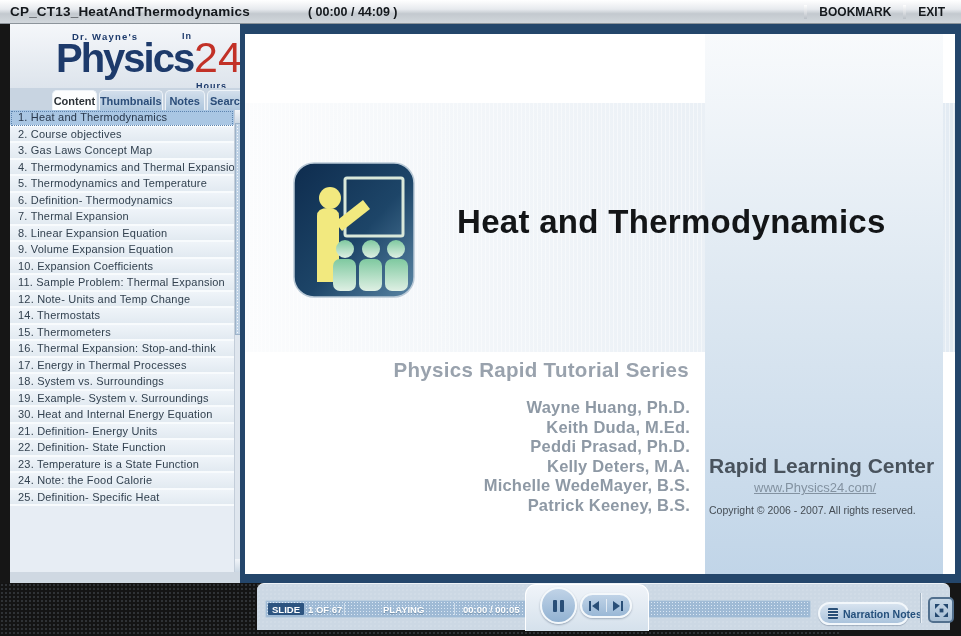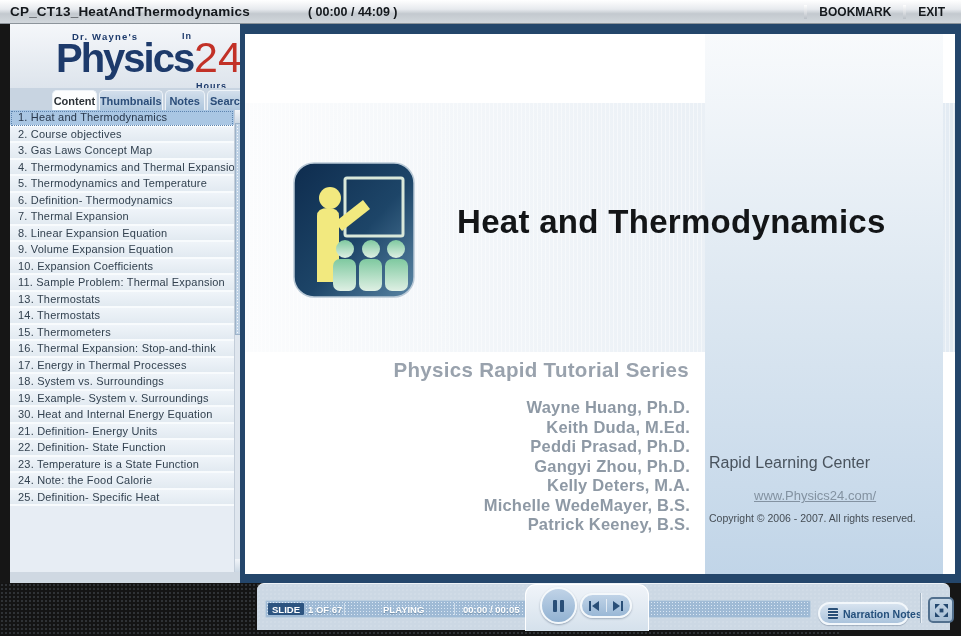--- a/index.html
+++ b/index.html
@@ -98,21 +98,21 @@
   }
   .series {
     position:absolute; left:0; top:324px; width:444px; text-align:right;
     font-size:20.5px; font-weight:bold; color:#99a2ad; letter-spacing:.3px;
   }
   .authors {
     position:absolute; left:130px; top:364px; width:315px; text-align:right;
     font-size:16.5px; font-weight:bold; color:#8e99a5; line-height:19.5px; letter-spacing:.2px;
   }
   .org { position:absolute; left:464px; top:420px; width:230px; }
-  .org-name { font-size:16px; font-weight:normal; color:#49535d; margin-bottom:14px; }
+  .org-name { font-size:21px; font-weight:bold; color:#49535d; margin-bottom:0; }
   .org-link { display:inline-block; font-size:13px; color:#8392a1; text-decoration:underline; margin-bottom:9px; cursor:pointer;margin-left:45px; }
   .org-copy { font-size:10.5px; color:#454d55; }
 
   
   .bottombar {
     position:absolute; left:0; top:583px; width:839px; height:53px;
     background-color:#141414;
     background-image:radial-gradient(rgba(110,120,132,.3) 25%, transparent 28%);
     background-size:4px 4px;
   }
@@ -217,21 +217,21 @@
     <div class="toc-item">2. Course objectives</div>
     <div class="toc-item">3. Gas Laws Concept Map</div>
     <div class="toc-item">4. Thermodynamics and Thermal Expansion</div>
     <div class="toc-item">5. Thermodynamics and Temperature</div>
     <div class="toc-item">6. Definition- Thermodynamics</div>
     <div class="toc-item">7. Thermal Expansion</div>
     <div class="toc-item">8. Linear Expansion Equation</div>
     <div class="toc-item">9. Volume Expansion Equation</div>
     <div class="toc-item">10. Expansion Coefficients</div>
     <div class="toc-item">11. Sample Problem: Thermal Expansion</div>
-    <div class="toc-item">13. Thermostats</div>
+    <div class="toc-item">12. Note- Units and Temp Change</div>
     <div class="toc-item">14. Thermostats</div>
     <div class="toc-item">15. Thermometers</div>
     <div class="toc-item">16. Thermal Expansion: Stop-and-think</div>
     <div class="toc-item">17. Energy in Thermal Processes</div>
     <div class="toc-item">18. System vs. Surroundings</div>
     <div class="toc-item">19. Example- System v. Surroundings</div>
     <div class="toc-item">30. Heat and Internal Energy Equation</div>
     <div class="toc-item">21. Definition- Energy Units</div>
     <div class="toc-item">22. Definition- State Function</div>
     <div class="toc-item">23. Temperature is a State Function</div>
@@ -279,21 +279,20 @@
       </svg>
     </div>
 
     <div class="slide-title">Heat and Thermodynamics</div>
     <div class="series">Physics Rapid Tutorial Series</div>
 
     <div class="authors">
       <div>Wayne Huang, Ph.D.</div>
       <div>Keith Duda, M.Ed.</div>
       <div>Peddi Prasad, Ph.D.</div>
-      <div>Gangyi Zhou, Ph.D.</div>
       <div>Kelly Deters, M.A.</div>
       <div>Michelle WedeMayer, B.S.</div>
       <div>Patrick Keeney, B.S.</div>
     </div>
 
     <div class="org">
       <div class="org-name">Rapid Learning Center</div>
       <span class="org-link">www.Physics24.com/</span>
       <div class="org-copy">Copyright © 2006 - 2007. All rights reserved.</div>
     </div>

